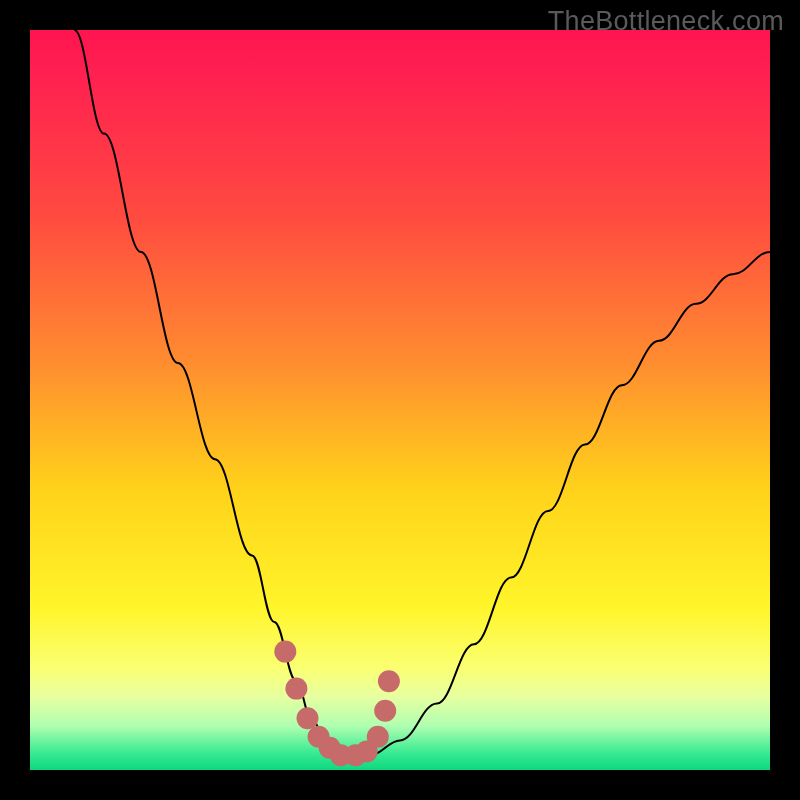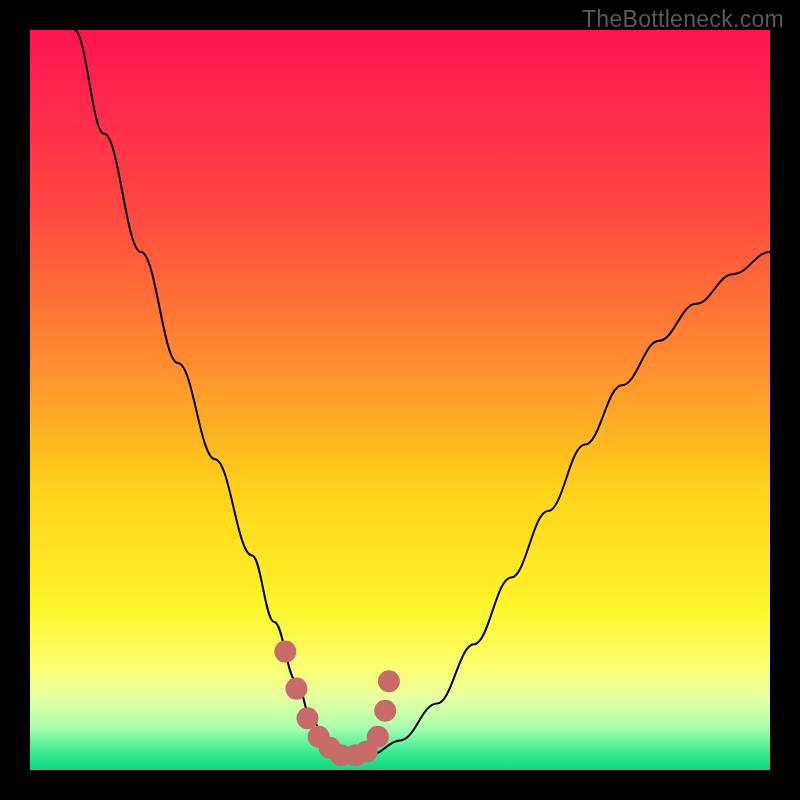--- a/index.html
+++ b/index.html
@@ -36,21 +36,21 @@
       #fbff70 86%,
       #e8ffa0 90%,
       #b0ffb0 94%,
       #30e890 98%,
       #0fd880 100%);
   }
   .watermark {
     position: absolute;
     top: 6px;
     right: 16px;
-    font-size: 23px;
+    font-size: 27px;
     font-weight: 500;
     color: #5a5a5a;
     letter-spacing: 0.3px;
   }
   svg.curve {
     position: absolute;
     left: 30px;
     top: 30px;
     width: 740px;
     height: 740px;

